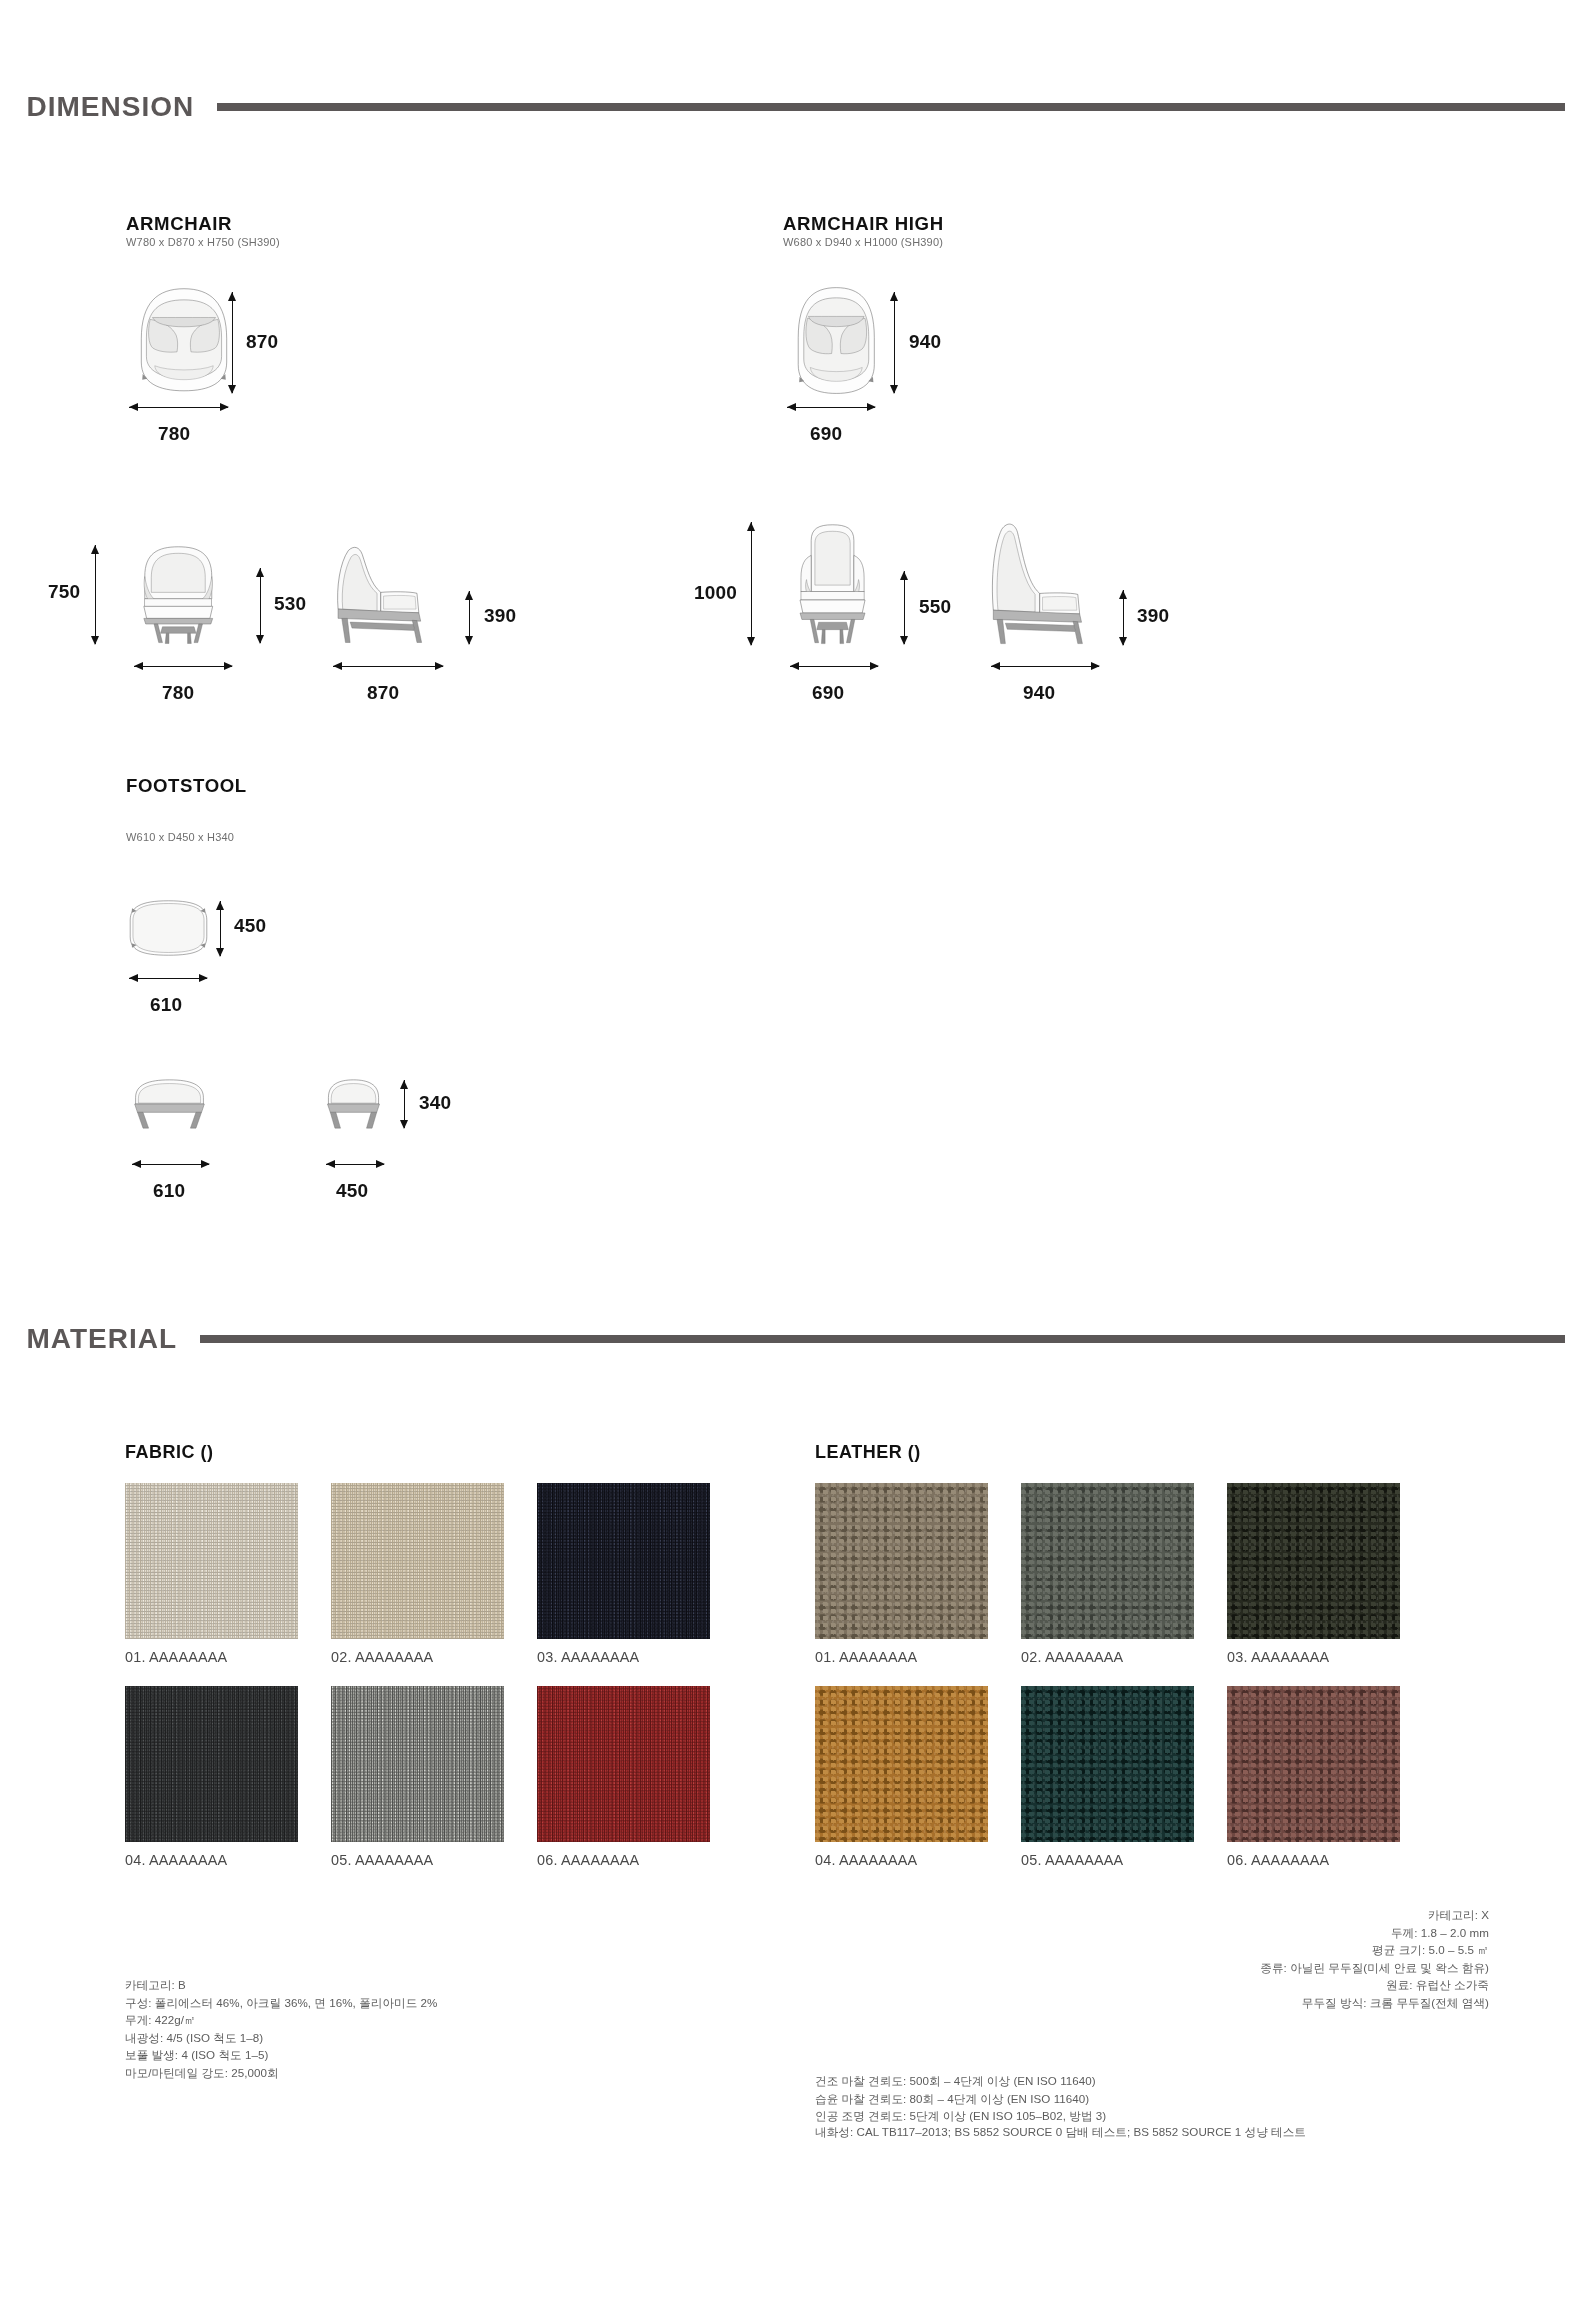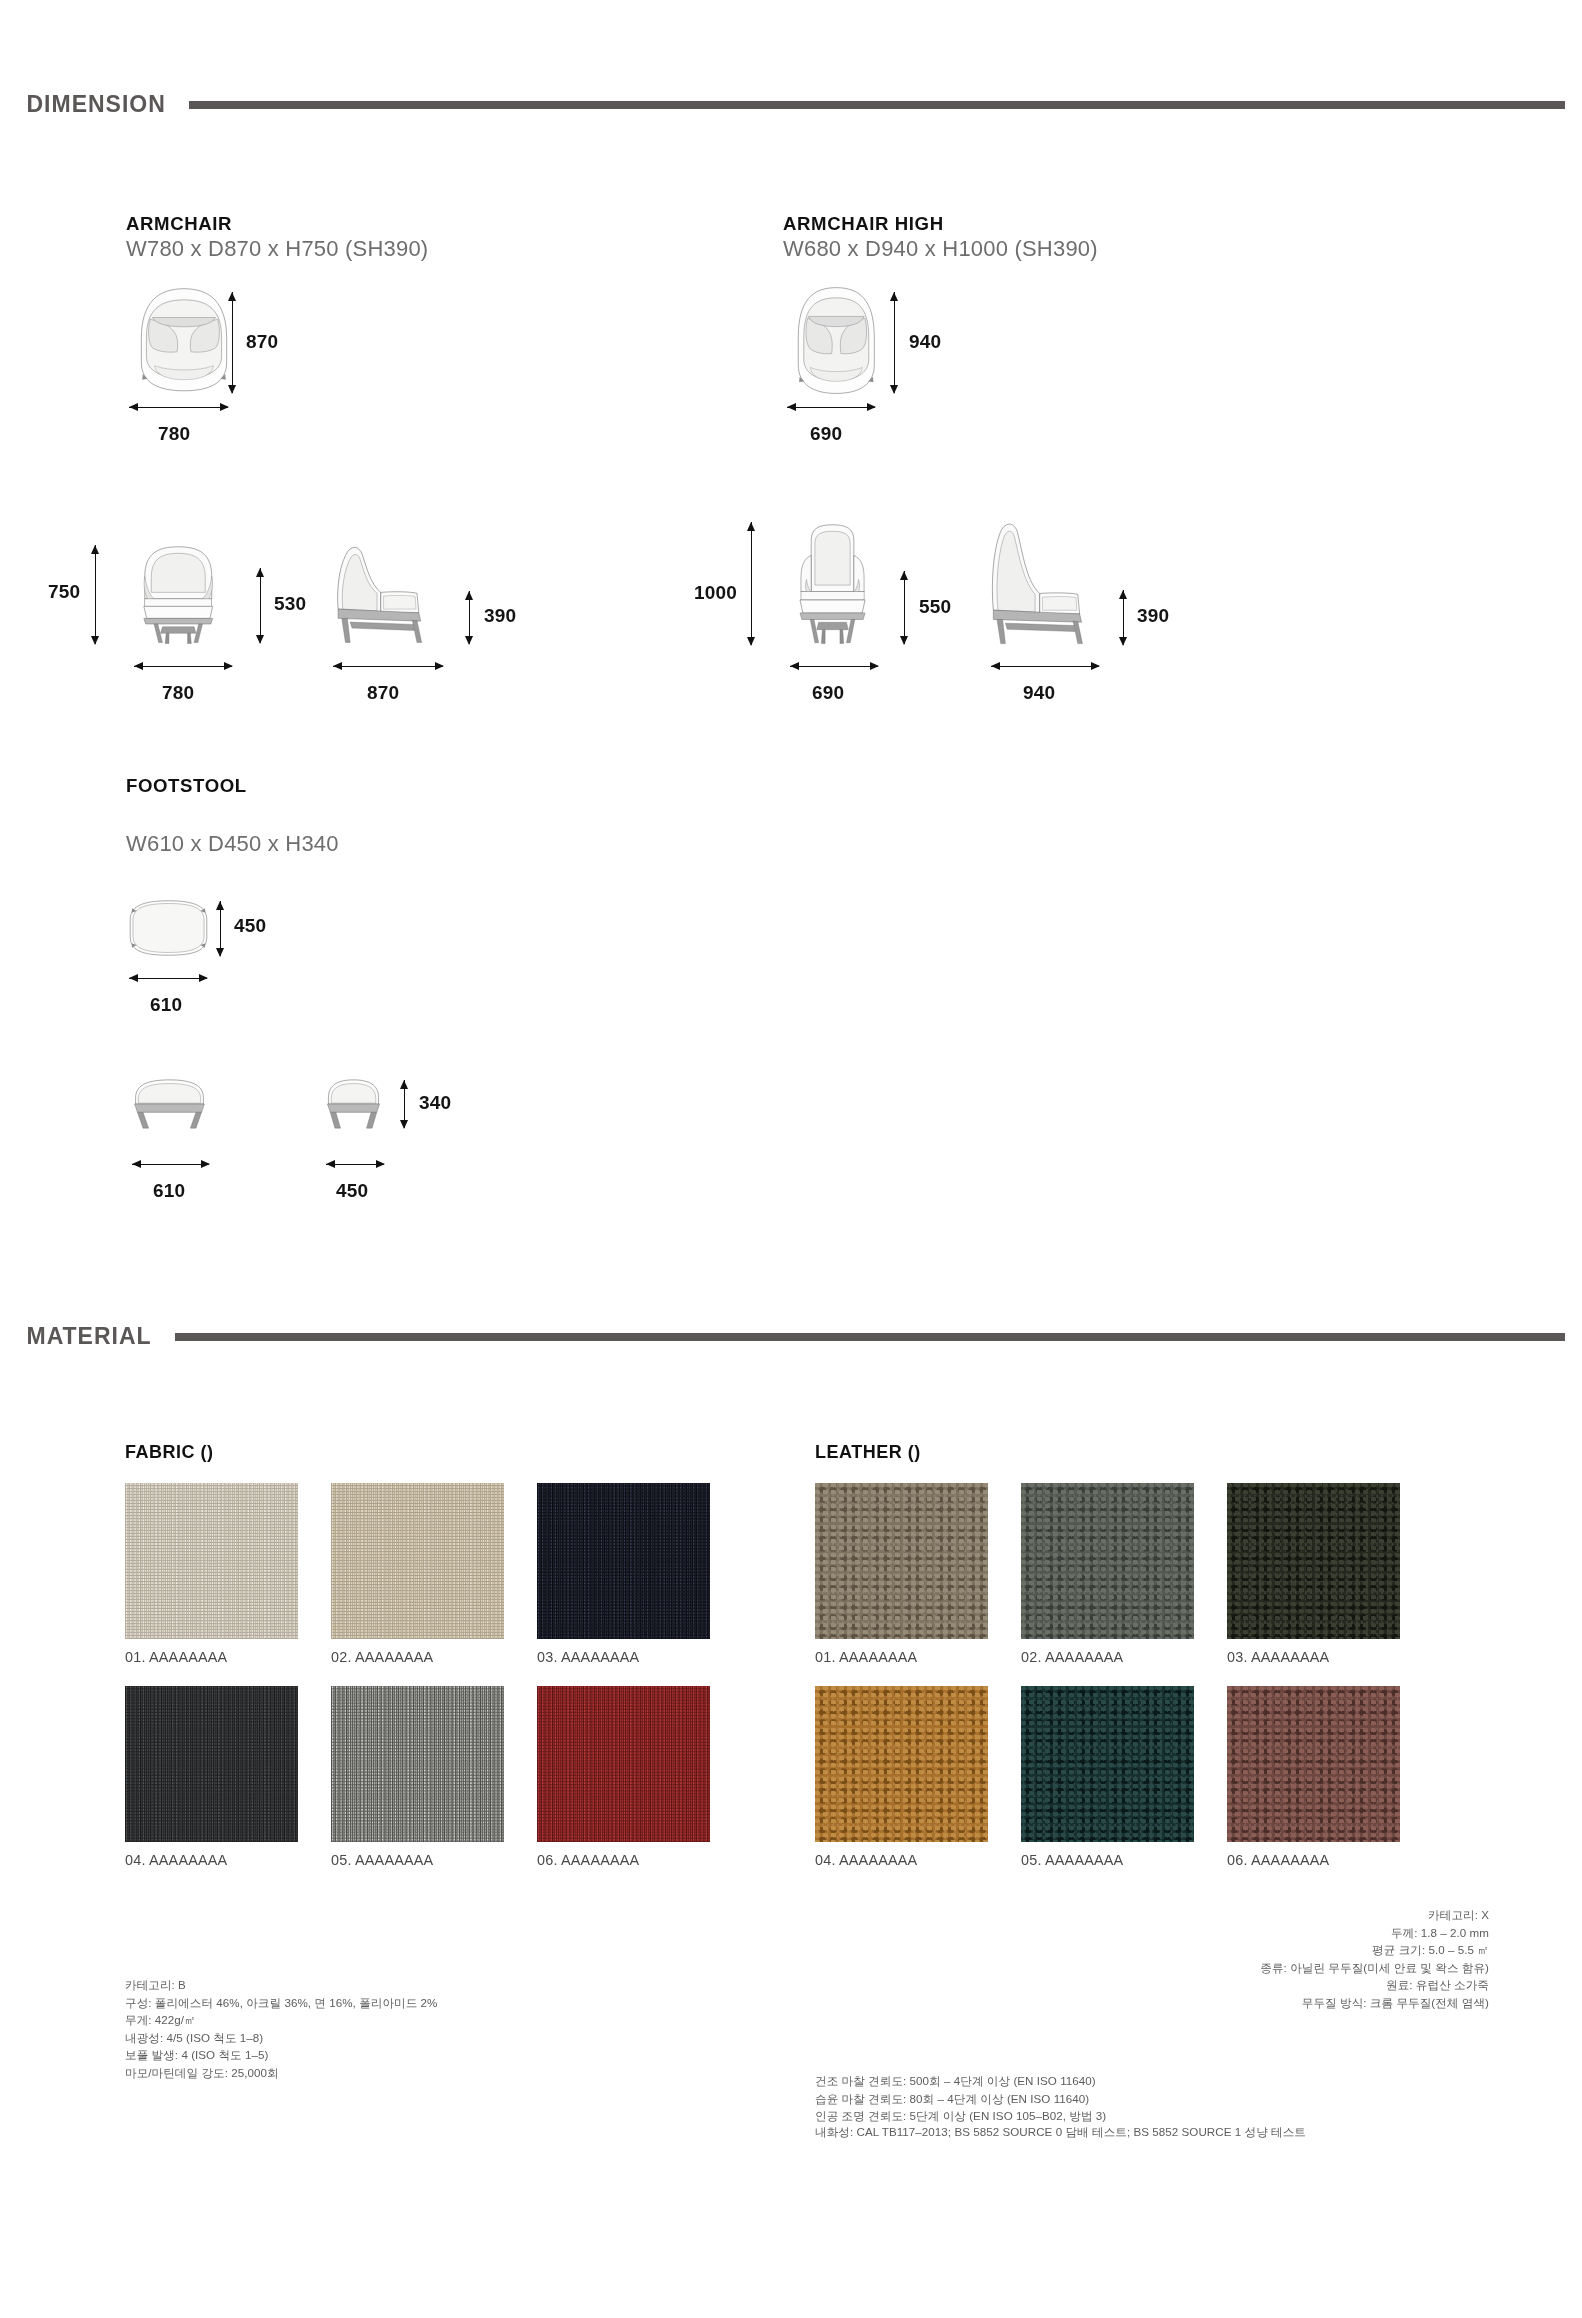--- a/index.html
+++ b/index.html
@@ -6,30 +6,30 @@
   html,body{background:#ffffff}
   body{
     width:1582px;height:2319px;position:relative;
     font-family:"Liberation Sans","DejaVu Sans",sans-serif;
     color:#1a1a1a;-webkit-font-smoothing:antialiased;
   }
 
   
   .section-head{position:absolute;display:flex;align-items:center;width:1582px;}
   .section-head .title{
-    font-size:23px;font-weight:700;letter-spacing:1px;color:#5b5757;
+    font-size:28px;font-weight:700;letter-spacing:1px;color:#5b5757;
     margin-left:26.5px;white-space:nowrap;
   }
   .section-head .rule{
     height:8px;background:#5b5757;flex:1;margin-left:23px;margin-right:17px;
   }
 
   
   .prod-title{position:absolute;font-size:18.6px;font-weight:700;letter-spacing:0.6px;color:#111;white-space:nowrap}
-  .prod-sub{position:absolute;font-size:22px;font-weight:400;color:#6e6e6e;letter-spacing:0.2px;white-space:nowrap}
+  .prod-sub{position:absolute;font-size:11px;font-weight:400;color:#6e6e6e;letter-spacing:0.2px;white-space:nowrap}
 
   
   .draw{position:absolute}
   .dimtext{position:absolute;font-size:19px;font-weight:700;color:#141414;letter-spacing:0.2px;white-space:nowrap}
 
   .arrow-h,.arrow-v{position:absolute;background:#111}
   .arrow-h{height:1.4px}
   .arrow-v{width:1.4px}
   .arrow-h::before,.arrow-h::after{
     content:"";position:absolute;top:-3.7px;width:0;height:0;

